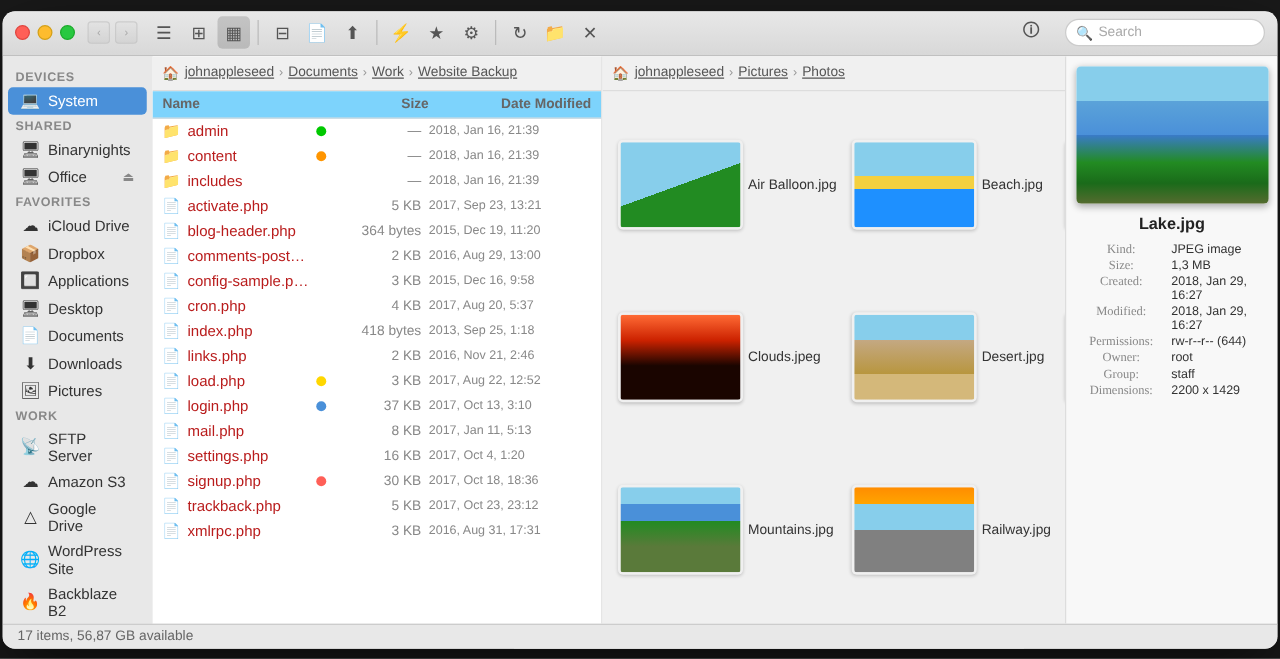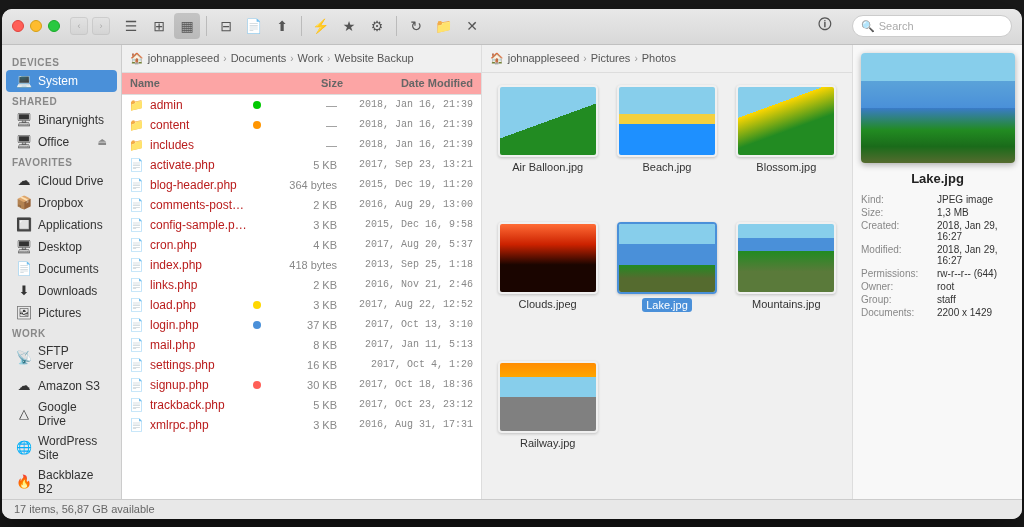--- a/index.html
+++ b/index.html
@@ -173,25 +173,25 @@
       border-bottom: 1px solid #ddd;
       display: flex;
       align-items: center;
       padding: 0 8px;
       gap: 4px;
       font-size: 11px;
       color: #555;
       flex-shrink: 0;
     }
     .breadcrumb-sep { color: #999; font-size: 10px; }
-    .breadcrumb-item { cursor: pointer; color: #555; }
+    .breadcrumb-item { cursor: pointer; color: #555; text-decoration: underline; }
     .file-header {
       display: flex;
       height: 22px;
-      background: #fca5a5;
+      background: #7dd3fc;
       border-bottom: 1px solid #ddd;
       align-items: center;
       padding: 0 8px;
       flex-shrink: 0;
     }
     .file-header-col {
       font-size: 11px;
       color: #666;
       font-weight: 600;
       cursor: pointer;
@@ -212,21 +212,21 @@
       width: 14px;
       height: 14px;
       display: flex;
       align-items: center;
       justify-content: center;
       font-size: 12px;
       flex-shrink: 0;
     }
     .file-name { flex: 1; font-size: 12px; color: #b91c1c; white-space: nowrap; overflow: hidden; text-overflow: ellipsis; }
     .file-size { width: 70px; text-align: right; font-size: 11px; color: #888; }
-    .file-date { width: 130px; text-align: right; font-size: 10px; color: #888; font-family: Liberation Mono, monospace; }
+    .file-date { width: 130px; font-size: 10px; color: #888; }
     .dot-indicator {
       width: 8px;
       height: 8px;
       border-radius: 50%;
       flex-shrink: 0;
     }
     
     .gallery-pane {
       flex: 1;
       background: #f0f0f0;
@@ -249,21 +249,20 @@
     .gallery-grid {
       display: grid;
       grid-template-columns: repeat(3, 1fr);
       gap: 12px;
       padding: 12px;
       overflow-y: auto;
       flex: 1;
     }
     .gallery-item {
       display: flex;
-      flex-direction: column;
       align-items: center;
       gap: 4px;
       cursor: pointer;
     }
     .gallery-thumb {
       width: 100px;
       height: 72px;
       border-radius: 4px;
       overflow: hidden;
       border: 2px solid transparent;
@@ -353,23 +352,24 @@
       flex-direction: column;
       gap: 2px;
     }
     .preview-row {
       display: flex;
       gap: 4px;
       font-size: 10px;
     }
     .preview-key {
       color: #888;
-      text-align: left;
+      text-align: center;
       width: 72px;
       flex-shrink: 0;
+      font-family: Liberation Serif, serif;
     }
     .preview-val {
       color: #333;
       flex: 1;
     }
     
     .status-bar {
       height: 20px;
       background: #e8e8e8;
       border-top: 1px solid #ccc;
@@ -675,20 +675,26 @@
               <div class="photo-blossom" style="width: 100%; height: 100%;"></div>
             </div>
             <span class="gallery-label">Blossom.jpg</span>
           </div>
           <div class="gallery-item">
             <div class="gallery-thumb">
               <div class="photo-clouds" style="width: 100%; height: 100%;"></div>
             </div>
             <span class="gallery-label">Clouds.jpeg</span>
           </div>
+          <div class="gallery-item">
+            <div class="gallery-thumb">
+              <div class="photo-desert" style="width: 100%; height: 100%;"></div>
+            </div>
+            <span class="gallery-label">Desert.jpg</span>
+          </div>
           <div class="gallery-item selected">
             <div class="gallery-thumb">
               <div class="photo-lake" style="width: 100%; height: 100%;"></div>
             </div>
             <span class="gallery-label">Lake.jpg</span>
           </div>
           <div class="gallery-item">
             <div class="gallery-thumb">
               <div class="photo-mountains" style="width: 100%; height: 100%;"></div>
             </div>
@@ -731,21 +737,21 @@
         </div>
         <div class="preview-row">
           <span class="preview-key">Owner:</span>
           <span class="preview-val">root</span>
         </div>
         <div class="preview-row">
           <span class="preview-key">Group:</span>
           <span class="preview-val">staff</span>
         </div>
         <div class="preview-row">
-          <span class="preview-key">Documents:</span>
+          <span class="preview-key">Dimensions:</span>
           <span class="preview-val">2200 x 1429</span>
         </div>
       </div>
     </div>
   </div>
 
   <div class="status-bar">
     <span>17 items, 56,87 GB available</span>
   </div>
 </div>

